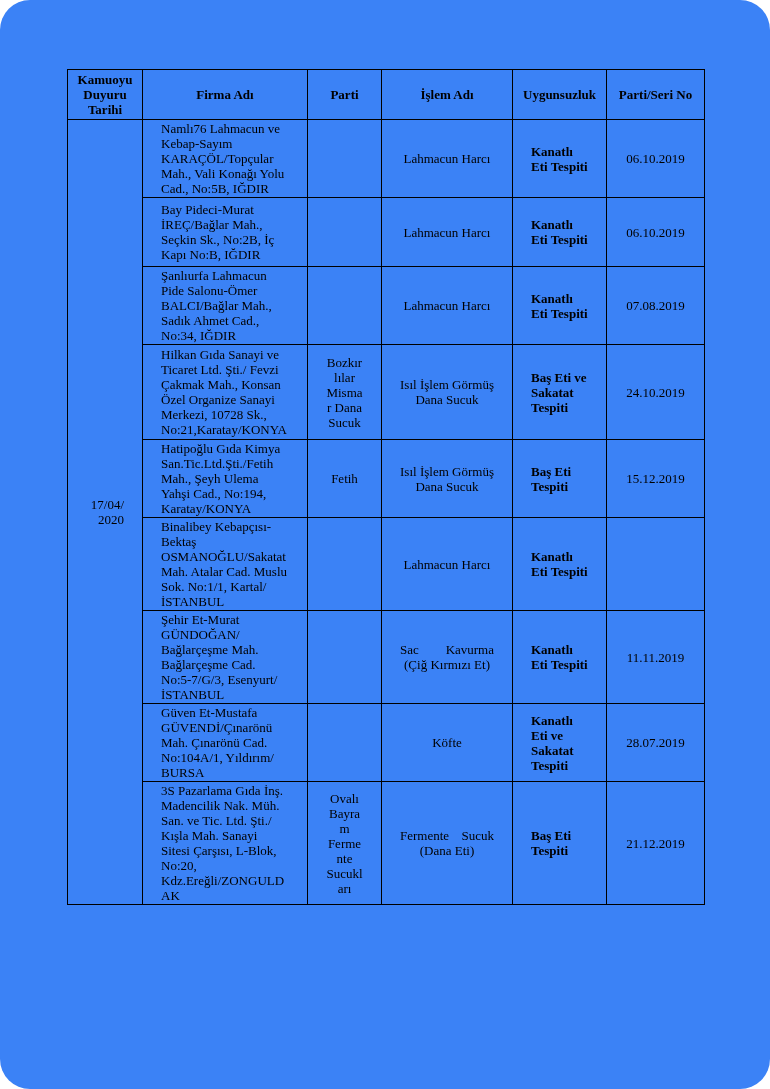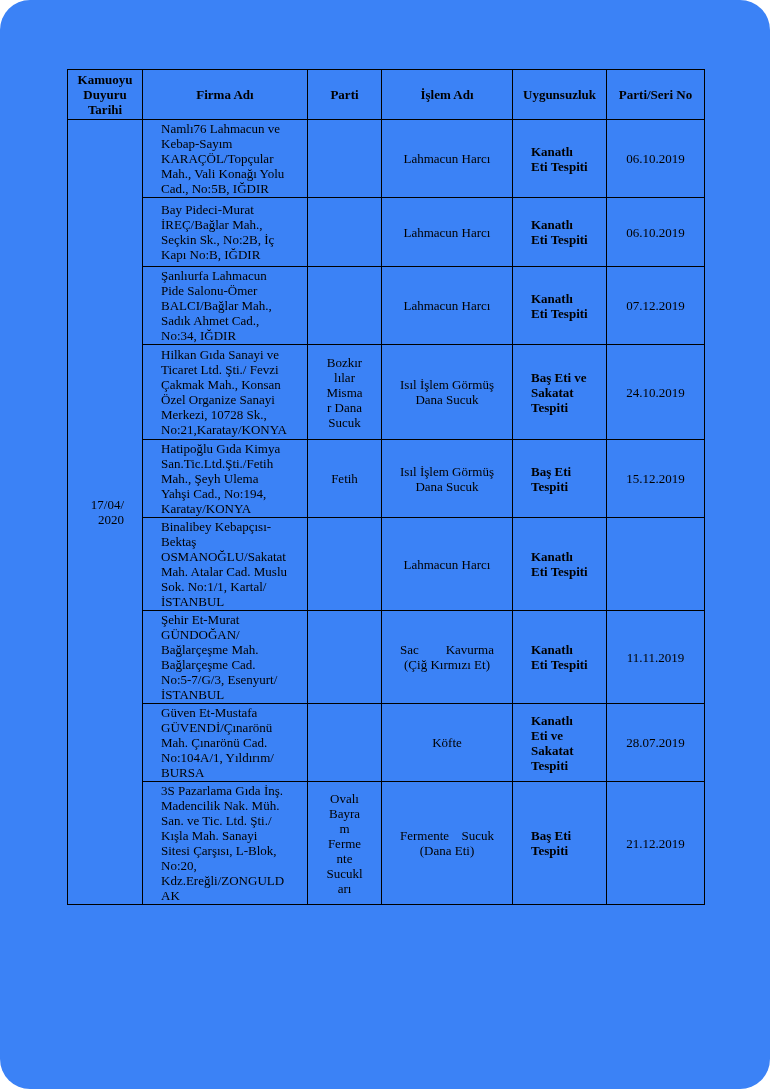--- a/index.html
+++ b/index.html
@@ -113,21 +113,21 @@
         <td class="marka-cell"></td>
         <td class="urun-cell">Lahmacun Harcı</td>
         <td class="uygunsuzluk-cell">Kanatlı Eti Tespiti</td>
         <td class="parti-cell">06.10.2019</td>
       </tr>
       <tr style="height:60px">
         <td class="firma-cell">Şanlıurfa Lahmacun Pide Salonu-Ömer BALCI/Bağlar Mah., Sadık Ahmet Cad., No:34, IĞDIR</td>
         <td class="marka-cell"></td>
         <td class="urun-cell">Lahmacun Harcı</td>
         <td class="uygunsuzluk-cell">Kanatlı Eti Tespiti</td>
-        <td class="parti-cell">07.12.2019</td>
+        <td class="parti-cell">07.08.2019</td>
       </tr>
       <tr style="height:95px">
         <td class="firma-cell">Hilkan Gıda Sanayi ve Ticaret Ltd. Şti./ Fevzi Çakmak Mah., Konsan Özel Organize Sanayi Merkezi, 10728 Sk., No:21,Karatay/KONYA</td>
         <td class="marka-cell">Bozkırlılar Mismar Dana Sucuk</td>
         <td class="urun-cell">Isıl İşlem Görmüş Dana Sucuk</td>
         <td class="uygunsuzluk-cell">Baş Eti ve Sakatat Tespiti</td>
         <td class="parti-cell">24.10.2019</td>
       </tr>
       <tr style="height:71px">
         <td class="firma-cell">Hatipoğlu Gıda Kimya San.Tic.Ltd.Şti./Fetih Mah., Şeyh Ulema Yahşi Cad., No:194, Karatay/KONYA</td>

